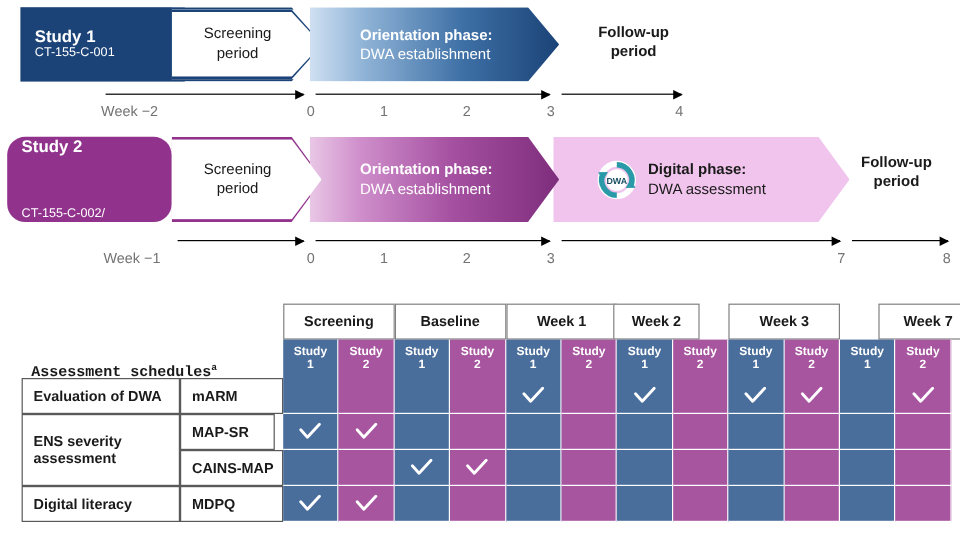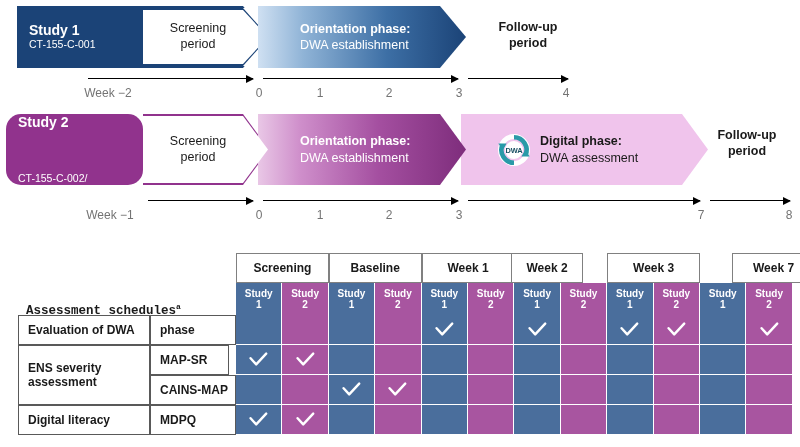--- a/index.html
+++ b/index.html
@@ -326,21 +326,21 @@
         </div>
         <div class="hdr-sub s1" style="left: 692px; top: 30px; width: 46.4px; height: 32px; border-right: 1.5px solid rgb(255, 255, 255);">
           <span>Study<br>1</span>
         </div>
         <div class="hdr-sub s2" style="left: 738.4px; top: 30px; width: 46.4px; height: 32px; border-right: 1.5px solid rgb(255, 255, 255);">
           <span>Study<br>2</span>
         </div>
         <div class="rowlab" style="left: 10px; top: 62px; width: 132px; height: 30px;">Evaluation of DWA</div>
         <div class="rowlab" style="left: 10px; top: 92px; width: 132px; height: 60px;">ENS severity assessment</div>
         <div class="rowlab" style="left: 10px; top: 152px; width: 132px; height: 30px;">Digital literacy</div>
-        <div class="rowlab" style="left: 142px; top: 62px; width: 86px; height: 30px;">phase</div>
+        <div class="rowlab" style="left: 142px; top: 62px; width: 86px; height: 30px;">mARM</div>
         <div class="rowlab" style="left: 142px; top: 92px; width: 79px; height: 30px;">MAP-SR</div>
         <div class="rowlab" style="left: 142px; top: 122px; width: 86px; height: 30px;">CAINS-MAP</div>
         <div class="rowlab" style="left: 142px; top: 152px; width: 86px; height: 30px;">MDPQ</div>
         <div class="cell s1" style="left: 228px; top: 62px; width: 46.4px; height: 30px; border-right: 1.5px solid rgb(255, 255, 255); border-bottom: 1.5px solid rgb(255, 255, 255);"></div>
         <div class="cell s2" style="left: 274.4px; top: 62px; width: 46.4px; height: 30px; border-right: 1.5px solid rgb(255, 255, 255); border-bottom: 1.5px solid rgb(255, 255, 255);"></div>
         <div class="cell s1" style="left: 320.8px; top: 62px; width: 46.4px; height: 30px; border-right: 1.5px solid rgb(255, 255, 255); border-bottom: 1.5px solid rgb(255, 255, 255);"></div>
         <div class="cell s2" style="left: 367.2px; top: 62px; width: 46.4px; height: 30px; border-right: 1.5px solid rgb(255, 255, 255); border-bottom: 1.5px solid rgb(255, 255, 255);"></div>
         <div class="cell s1" style="left: 413.6px; top: 62px; width: 46.4px; height: 30px; border-right: 1.5px solid rgb(255, 255, 255); border-bottom: 1.5px solid rgb(255, 255, 255);">
           <span class="check">
             <svg width="19" height="15" viewBox="0 0 19 15">

